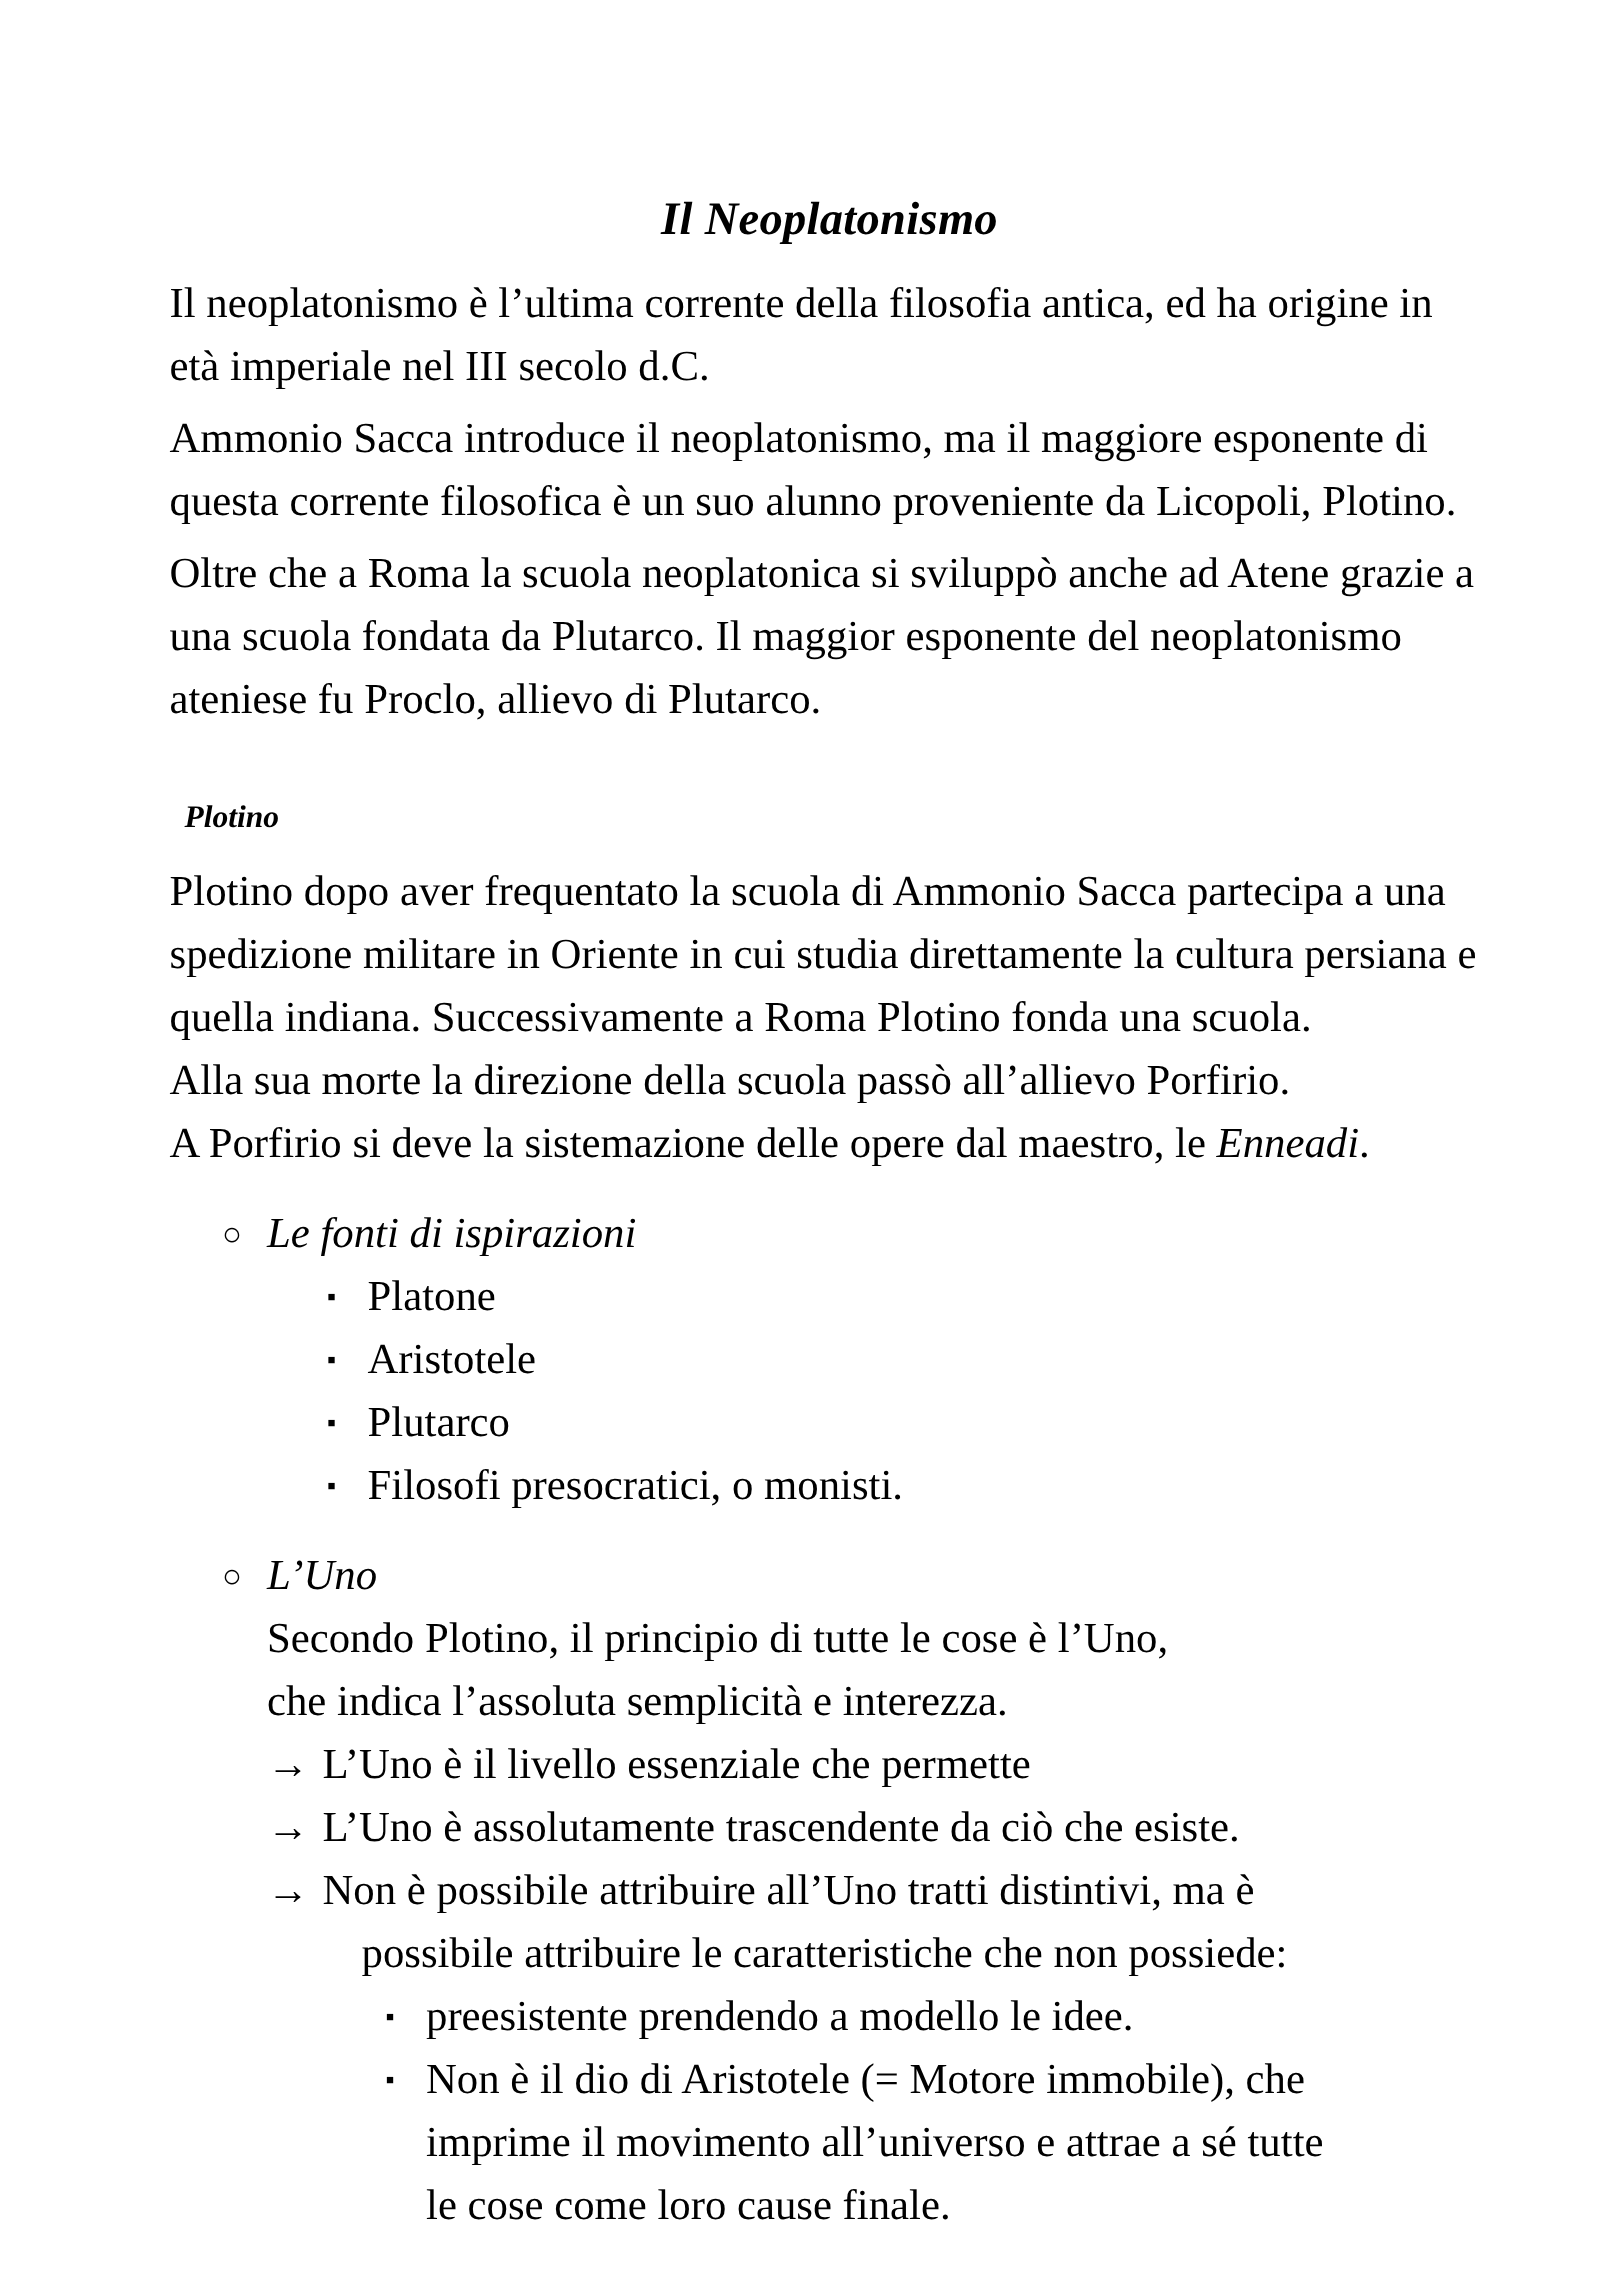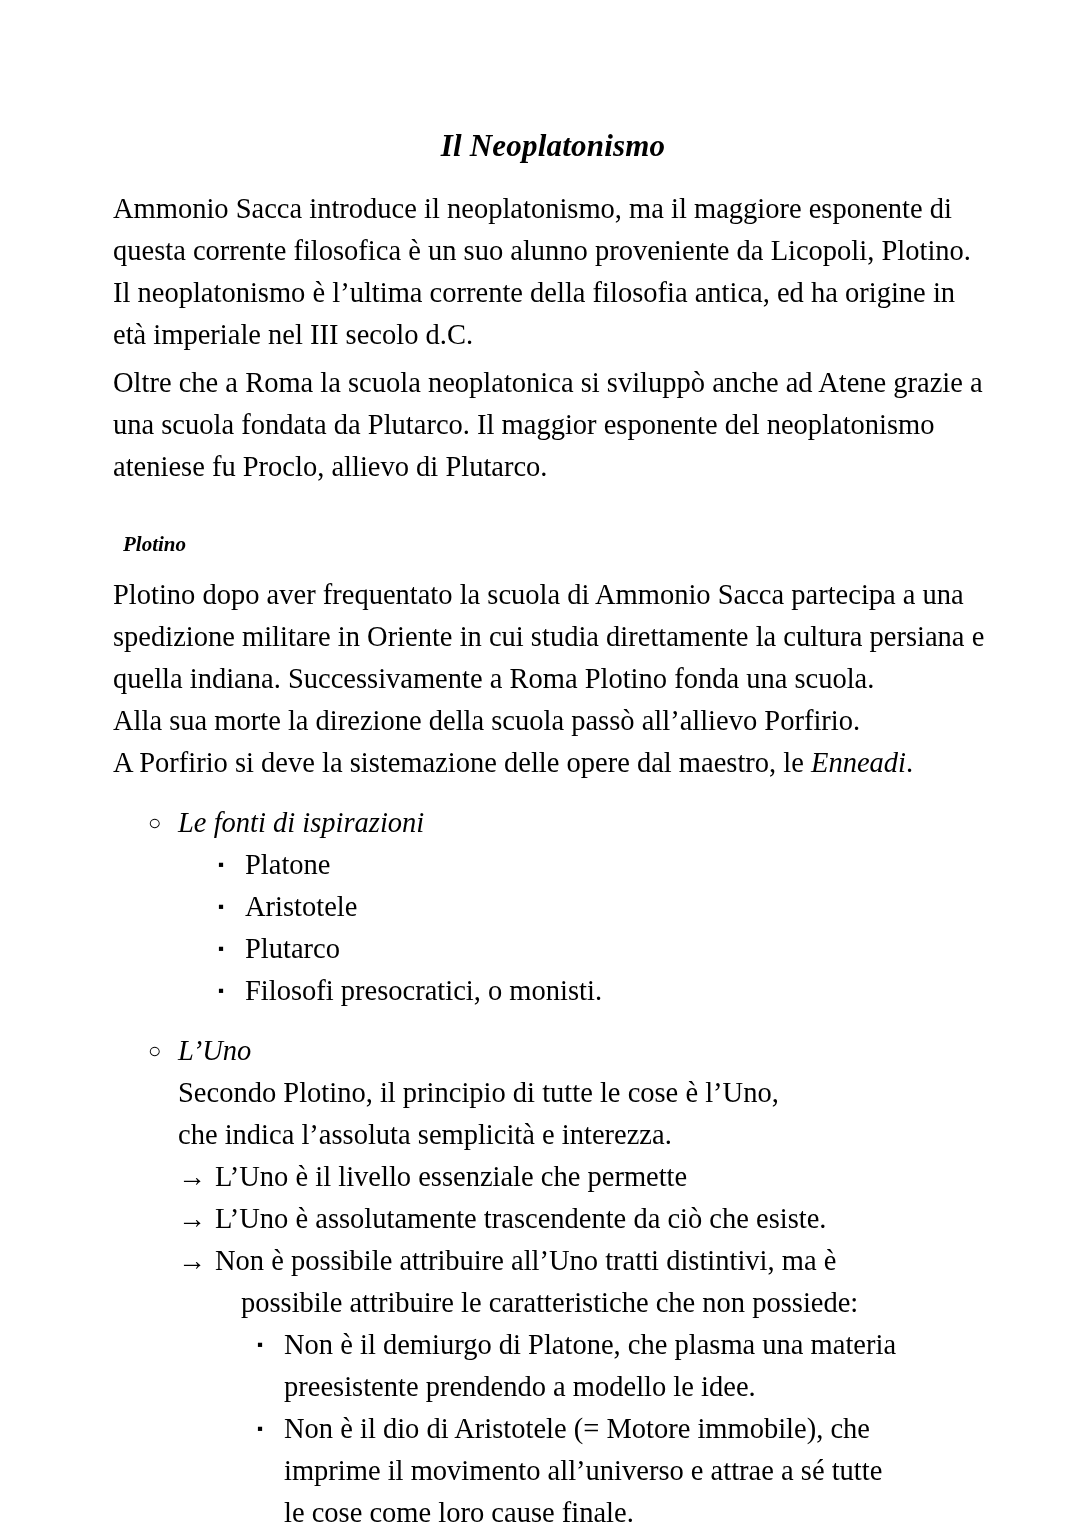--- a/index.html
+++ b/index.html
@@ -143,22 +143,22 @@
 </style>
 </head>
 <body>
 
 <div class="page">
 
   <h1 class="doc-title">Il Neoplatonismo</h1>
 
   <div class="content">
 
+    <p class="para">Il neoplatonismo è l’ultima corrente della filosofia antica, ed ha origine in età imperiale nel III secolo d.C.</p>
     <p class="para gap">Ammonio Sacca introduce il neoplatonismo, ma il maggiore esponente di questa corrente filosofica è un suo alunno proveniente da Licopoli, Plotino.</p>
-    <p class="para">Il neoplatonismo è l’ultima corrente della filosofia antica, ed ha origine in età imperiale nel III secolo d.C.</p>
     <p class="para gap">Oltre che a Roma la scuola neoplatonica si sviluppò anche ad Atene grazie a una scuola fondata da Plutarco. Il maggior esponente del neoplatonismo ateniese fu Proclo, allievo di Plutarco.</p>
 
     <h2 class="subhead">Plotino</h2>
 
     <p class="para">Plotino dopo aver frequentato la scuola di Ammonio Sacca partecipa a una spedizione militare in Oriente in cui studia direttamente la cultura persiana e quella indiana. Successivamente a Roma Plotino fonda una scuola.</p>
     <p class="para">Alla sua morte la direzione della scuola passò all’allievo Porfirio.</p>
     <p class="para"><span>A Porfirio si deve la sistemazione delle opere dal maestro, le </span><span class="it">Enneadi</span><span>.</span></p>
 
     <ul class="lvl1">
 
@@ -203,21 +203,20 @@
               <span class="cont0">L’Uno è assolutamente trascendente da ciò che esiste.</span>
             </li>
             <li class="arr">
               <span class="bullet-arrow">→</span>
               <span class="cont0">Non è possibile attribuire all’Uno tratti distintivi, ma è</span>
               <span class="cont">possibile attribuire le caratteristiche che non possiede:</span>
 
               <ul class="lvl2" style="padding-left:2px;">
                 <li class="l2">
                   <span class="bullet-square">▪</span>
-                  <span class="cont0">Non è il demiurgo di Platone, che plasma una materia</span>
                   <span class="cont0">preesistente prendendo a modello le idee.</span>
                 </li>
                 <li class="l2">
                   <span class="bullet-square">▪</span>
                   <span class="cont0">Non è il dio di Aristotele (= Motore immobile), che</span>
                   <span class="cont0">imprime il movimento all’universo e attrae a sé tutte</span>
                   <span class="cont0">le cose come loro cause finale.</span>
                 </li>
 
               </ul>

